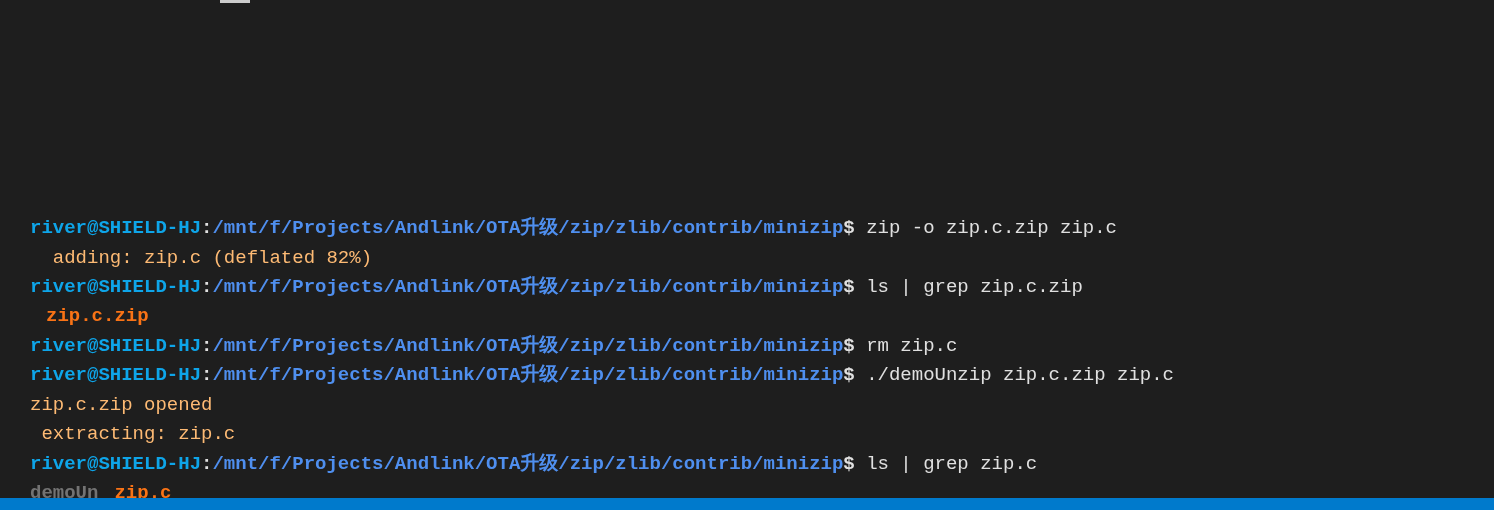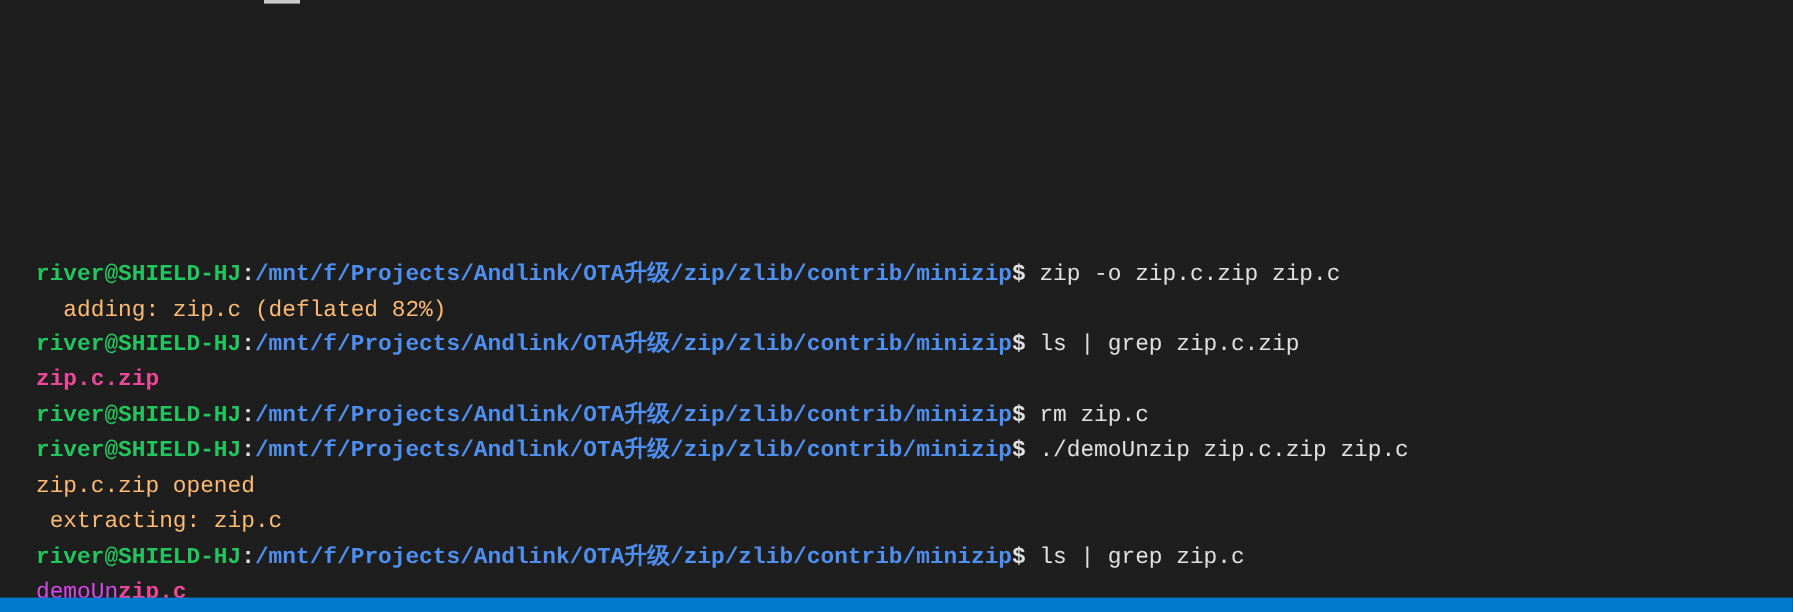--- a/index.html
+++ b/index.html
@@ -15,44 +15,45 @@
       line-height: 1.55;
       padding: 8px 0 0 0;
       white-space: pre;
       overflow-x: hidden;
       width: 1494px;
     }
     .terminal {
       padding: 0 30px;
     }
     .user-host {
-      color: #22c55e;
+      color: #0ea5e9;
     }
     .colon {
       color: #e0e0e0;
     }
     .path {
       color: #4f8fef;
       font-family: Liberation Mono, monospace;
     }
     .cmd {
       color: #e0e0e0;
       font-weight: normal;
       text-align: center;
     }
     .output {
       color: #fdba74;
       font-weight: normal;
     }
     .highlight {
-      color: #ec4899;
+      color: #f97316;
+      margin-left: 16px;
     }
     .normal {
-      color: #d946ef;
-      font-weight: normal;
+      color: #737373;
+      font-weight: bold;
       text-align: center;
     }
     .sidebar {
       position: absolute;
       left: 0;
       top: 0;
       width: 14px;
       height: 100%;
       background-color: #1e1e1e;
     }

